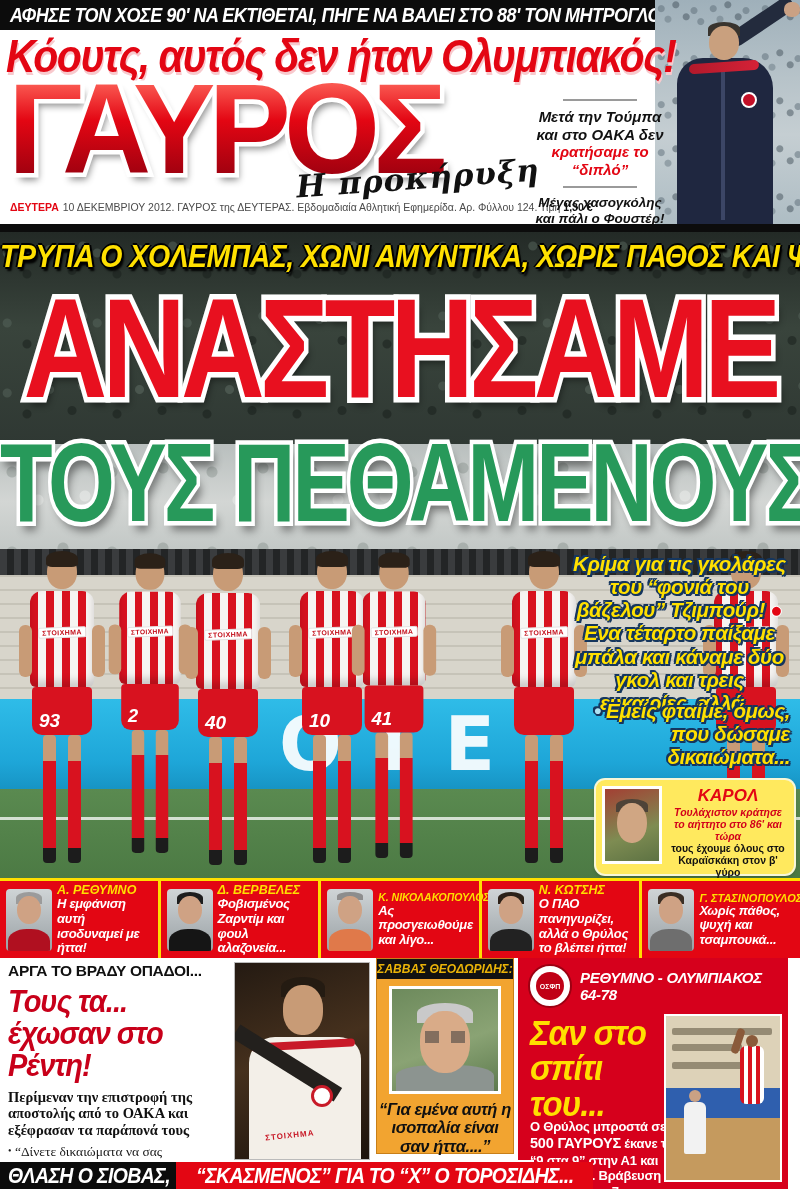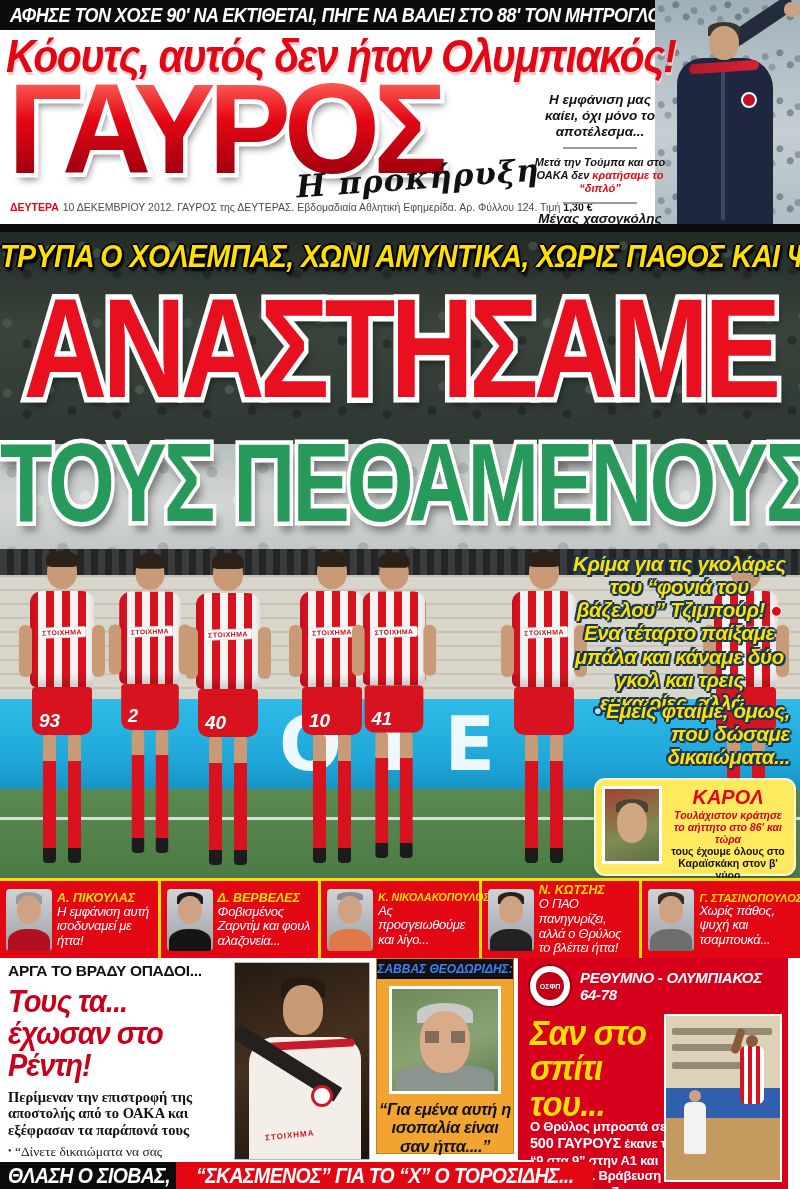--- a/index.html
+++ b/index.html
@@ -58,21 +58,21 @@
      font-size:31px;color:#111;transform:rotate(-4deg);letter-spacing:1px;}
 
   
   .dateline{left:10px;top:201px;font-size:10.5px;color:#4a4a4a;white-space:nowrap;}
   .dateline .day{color:#e30613;font-weight:bold;margin-right:4px;}
   .dateline .price{color:#111;font-weight:bold;margin-left:3px;}
 
   
   .sidenotes{left:534px;top:92px;width:132px;text-align:center;color:#111;}
   .sidenotes .n{font-weight:bold;font-size:13.5px;line-height:1.18;font-style:italic;}
-  .sidenotes .n2{font-size:11px;}
+  .sidenotes .n2{font-size:15px;}
   .sidenotes .red{color:#e30613;}
   .sep{width:74px;height:2px;background:#9a9a9a;margin:7px auto;}
 
   
   .main{left:0;top:224px;width:800px;height:654px;overflow:hidden;background:#444;}
   .band-strip{position:absolute;left:0;top:0;width:800px;height:8px;background:#0c0c0c;}
   .band-dark{position:absolute;left:0;top:8px;width:800px;height:212px;
      background:linear-gradient(180deg,#232a26,#39443c 45%,#2f3833);}
   .band-dark:after{content:"";position:absolute;inset:0;opacity:.55;
      background:
@@ -148,42 +148,42 @@
   .dot-blue{color:#aee2f2;}
 
   
   .karol{right:6px;top:556px;width:198px;height:94px;background:#ffe95e;border-radius:9px;
      box-shadow:0 0 0 2px #f7f7d8, 0 2px 5px rgba(0,0,0,.35);display:flex;padding:6px;box-sizing:border-box;gap:6px;}
   .karol-photo{width:60px;height:78px;background:linear-gradient(160deg,#a33f33 0%,#7e8c52 60%,#5d7243 100%);
      border:3px solid #fff;box-sizing:border-box;position:relative;flex:0 0 auto;}
   .karol-photo .face{position:absolute;left:12px;top:14px;width:30px;height:40px;background:#d0a683;border-radius:48%;}
   .karol-photo .hair{position:absolute;left:11px;top:10px;width:32px;height:13px;background:#4e4338;border-radius:50% 50% 0 0;}
   .karol-text{flex:1;text-align:center;line-height:1.15;}
-  .karol-title{color:#e30613;font-weight:bold;font-style:italic;font-size:20px;}
+  .karol-title{color:#e30613;font-weight:bold;font-style:italic;font-size:17px;}
   .karol-red{color:#d2001b;font-weight:bold;font-style:italic;font-size:10.5px;}
   .karol-black{color:#111;font-weight:bold;font-size:10.5px;}
 
   
   .pundits{left:0;top:878px;width:800px;height:80px;background:#e30613;display:flex;
      border-top:3px solid #ffdf00;box-sizing:border-box;}
   .pundit{flex:1;display:flex;align-items:center;gap:5px;padding:5px 4px 5px 6px;border-left:3px solid #ffdf00;min-width:0;}
   .pundit:first-child{border-left:none;}
   .avatar{width:46px;height:62px;border-radius:4px;position:relative;flex:0 0 auto;overflow:hidden;
      background:linear-gradient(180deg,#cfd4d6,#9aa1a5);}
   .avatar .hd{position:absolute;left:11px;top:7px;width:24px;height:28px;border-radius:48%;background:#cfa284;}
   .avatar .hr{position:absolute;left:10px;top:3px;width:26px;height:12px;border-radius:50% 50% 0 0;background:#555;}
   .avatar .sh{position:absolute;left:2px;bottom:-4px;width:42px;height:26px;border-radius:45% 45% 0 0;background:#333;}
   .av1 .hr{background:#9b9b9b;} .av1 .sh{background:#b01020;}
   .av2 .hr{background:#1d1d1d;} .av2 .sh{background:#151515;}
   .av3 .hr{background:#8d8d8d;height:8px;} .av3 .sh{background:#e0794a;}
   .av4 .hr{background:#2c2118;} .av4 .sh{background:#222;}
   .av5 .hr{background:#3a2e24;} .av5 .sh{background:#6e6e6e;}
   .ptext{line-height:1.12;min-width:0;}
   .pname{color:#ffdf00;font-weight:bold;font-style:italic;font-size:12.5px;white-space:nowrap;}
-  .pquote{color:#fff;font-weight:normal;font-style:italic;font-size:13px;letter-spacing:-.3px;}
+  .pquote{color:#fff;font-weight:bold;font-style:italic;font-size:13px;letter-spacing:-.3px;}
 
   
   .bl{left:8px;top:962px;width:224px;}
   .bl-kick{color:#111;font-weight:bold;font-size:15.5px;letter-spacing:-.3px;}
   .bl-head{color:#c8001a;font-weight:bold;font-style:italic;font-size:29px;line-height:1.02;
      letter-spacing:-1px;margin-top:6px;transform:scaleY(1.08);transform-origin:left top;}
   .bl-lead{font-family:"Liberation Serif",serif;font-weight:bold;font-size:14.5px;line-height:1.15;
      color:#111;margin-top:14px;}
   .bl-b{font-family:"Liberation Serif",serif;font-size:13.5px;line-height:1.18;color:#1a1a1a;margin-top:5px;}
   .bl-b .blt{font-size:10px;vertical-align:2px;}
@@ -195,21 +195,21 @@
   .ibz .trim{position:absolute;left:16px;top:78px;width:104px;height:8px;border-radius:6px;background:#c81a28;transform:rotate(-3deg);}
   .ibz .strap{position:absolute;left:-8px;top:92px;width:120px;height:16px;background:#23201d;transform:rotate(32deg);}
   .ibz .crest{position:absolute;left:76px;top:122px;width:16px;height:16px;border-radius:50%;border:3px solid #c81a28;background:#fff;}
   .ibz .head{position:absolute;left:48px;top:22px;width:40px;height:50px;border-radius:46%;background:#c89b76;}
   .ibz .hair{position:absolute;left:46px;top:14px;width:44px;height:20px;border-radius:50% 50% 0 0;background:#241b12;}
   .ibz .spons{position:absolute;left:30px;top:168px;color:#c81a28;font-size:8px;font-weight:bold;transform:rotate(-6deg);letter-spacing:1px;}
 
   
   .qb{left:376px;top:958px;width:138px;height:196px;background:#f2a430;border:1px solid #c87f18;
      box-sizing:border-box;text-align:center;}
-  .qb-head{background:#111;color:#3b82f6;font-weight:bold;font-style:italic;font-size:12px;padding:3px 0;}
+  .qb-head{background:#111;color:#eab308;font-weight:bold;font-style:italic;font-size:12px;padding:3px 0;}
   .qb-photo{width:112px;height:108px;margin:7px auto 6px;background:linear-gradient(160deg,#6d8a5c,#8aa374 55%,#5d7a4e);
      border:3px solid #fff;box-sizing:border-box;position:relative;}
   .qb-photo .face{position:absolute;left:28px;top:22px;width:50px;height:62px;border-radius:46%;background:#d9ab88;}
   .qb-photo .hair{position:absolute;left:25px;top:14px;width:56px;height:20px;border-radius:50% 50% 0 0;background:#c9c9c9;}
   .qb-photo .gl{position:absolute;left:33px;top:42px;width:40px;height:12px;
      border-left:14px solid rgba(60,60,60,.55);border-right:14px solid rgba(60,60,60,.55);box-sizing:border-box;}
   .qb-photo .coat{position:absolute;left:4px;bottom:0;width:98px;height:26px;border-radius:40% 40% 0 0;background:#8c9490;}
   .qb-quote{color:#111;font-weight:bold;font-style:italic;font-size:16.5px;line-height:1.12;letter-spacing:-.4px;}
 
   
@@ -269,21 +269,20 @@
       <span class="front">ΓΑΥΡΟΣ</span>
     </span>
   </div>
   <div class="abs tagline">Η προκήρυξη</div>
 
   <div class="abs dateline">
     <span class="day">ΔΕΥΤΕΡΑ</span><span>10 ΔΕΚΕΜΒΡΙΟΥ 2012. ΓΑΥΡΟΣ της ΔΕΥΤΕΡΑΣ. Εβδομαδιαία Αθλητική Εφημερίδα. Αρ. Φύλλου 124. Τιμή</span><span class="price">1,30 €</span>
   </div>
 
   <div class="abs sidenotes">
-    <div class="n">Η εμφάνιση μας καίει, όχι μόνο το αποτέλεσμα...</div>
     <div class="sep"></div>
     <div class="n n2">
       <span>Μετά την Τούμπα και στο ΟΑΚΑ δεν</span>
       <span class="red">κρατήσαμε το “διπλό”</span>
     </div>
     <div class="sep"></div>
     <div class="n">Μέγας χασογκόλης και πάλι ο Φουστέρ!</div>
   </div>
 
   <div class="abs main">
@@ -428,21 +427,21 @@
   </div>
 
   <div class="abs pundits">
     <div class="pundit">
       <div class="avatar av1">
           <div class="sh"></div>
           <div class="hr"></div>
           <div class="hd"></div>
         </div>
       <div class="ptext">
-          <div class="pname">Α. ΠΙΚΟΥΛΑΣ</div>
+          <div class="pname">Α. ΡΕΘΥΜΝΟ</div>
       <div class="pquote">Η εμφάνιση αυτή ισοδυναμεί με ήττα!</div>
         </div>
     </div>
     <div class="pundit">
       <div class="avatar av2">
           <div class="sh"></div>
           <div class="hr"></div>
           <div class="hd"></div>
         </div>
       <div class="ptext">

